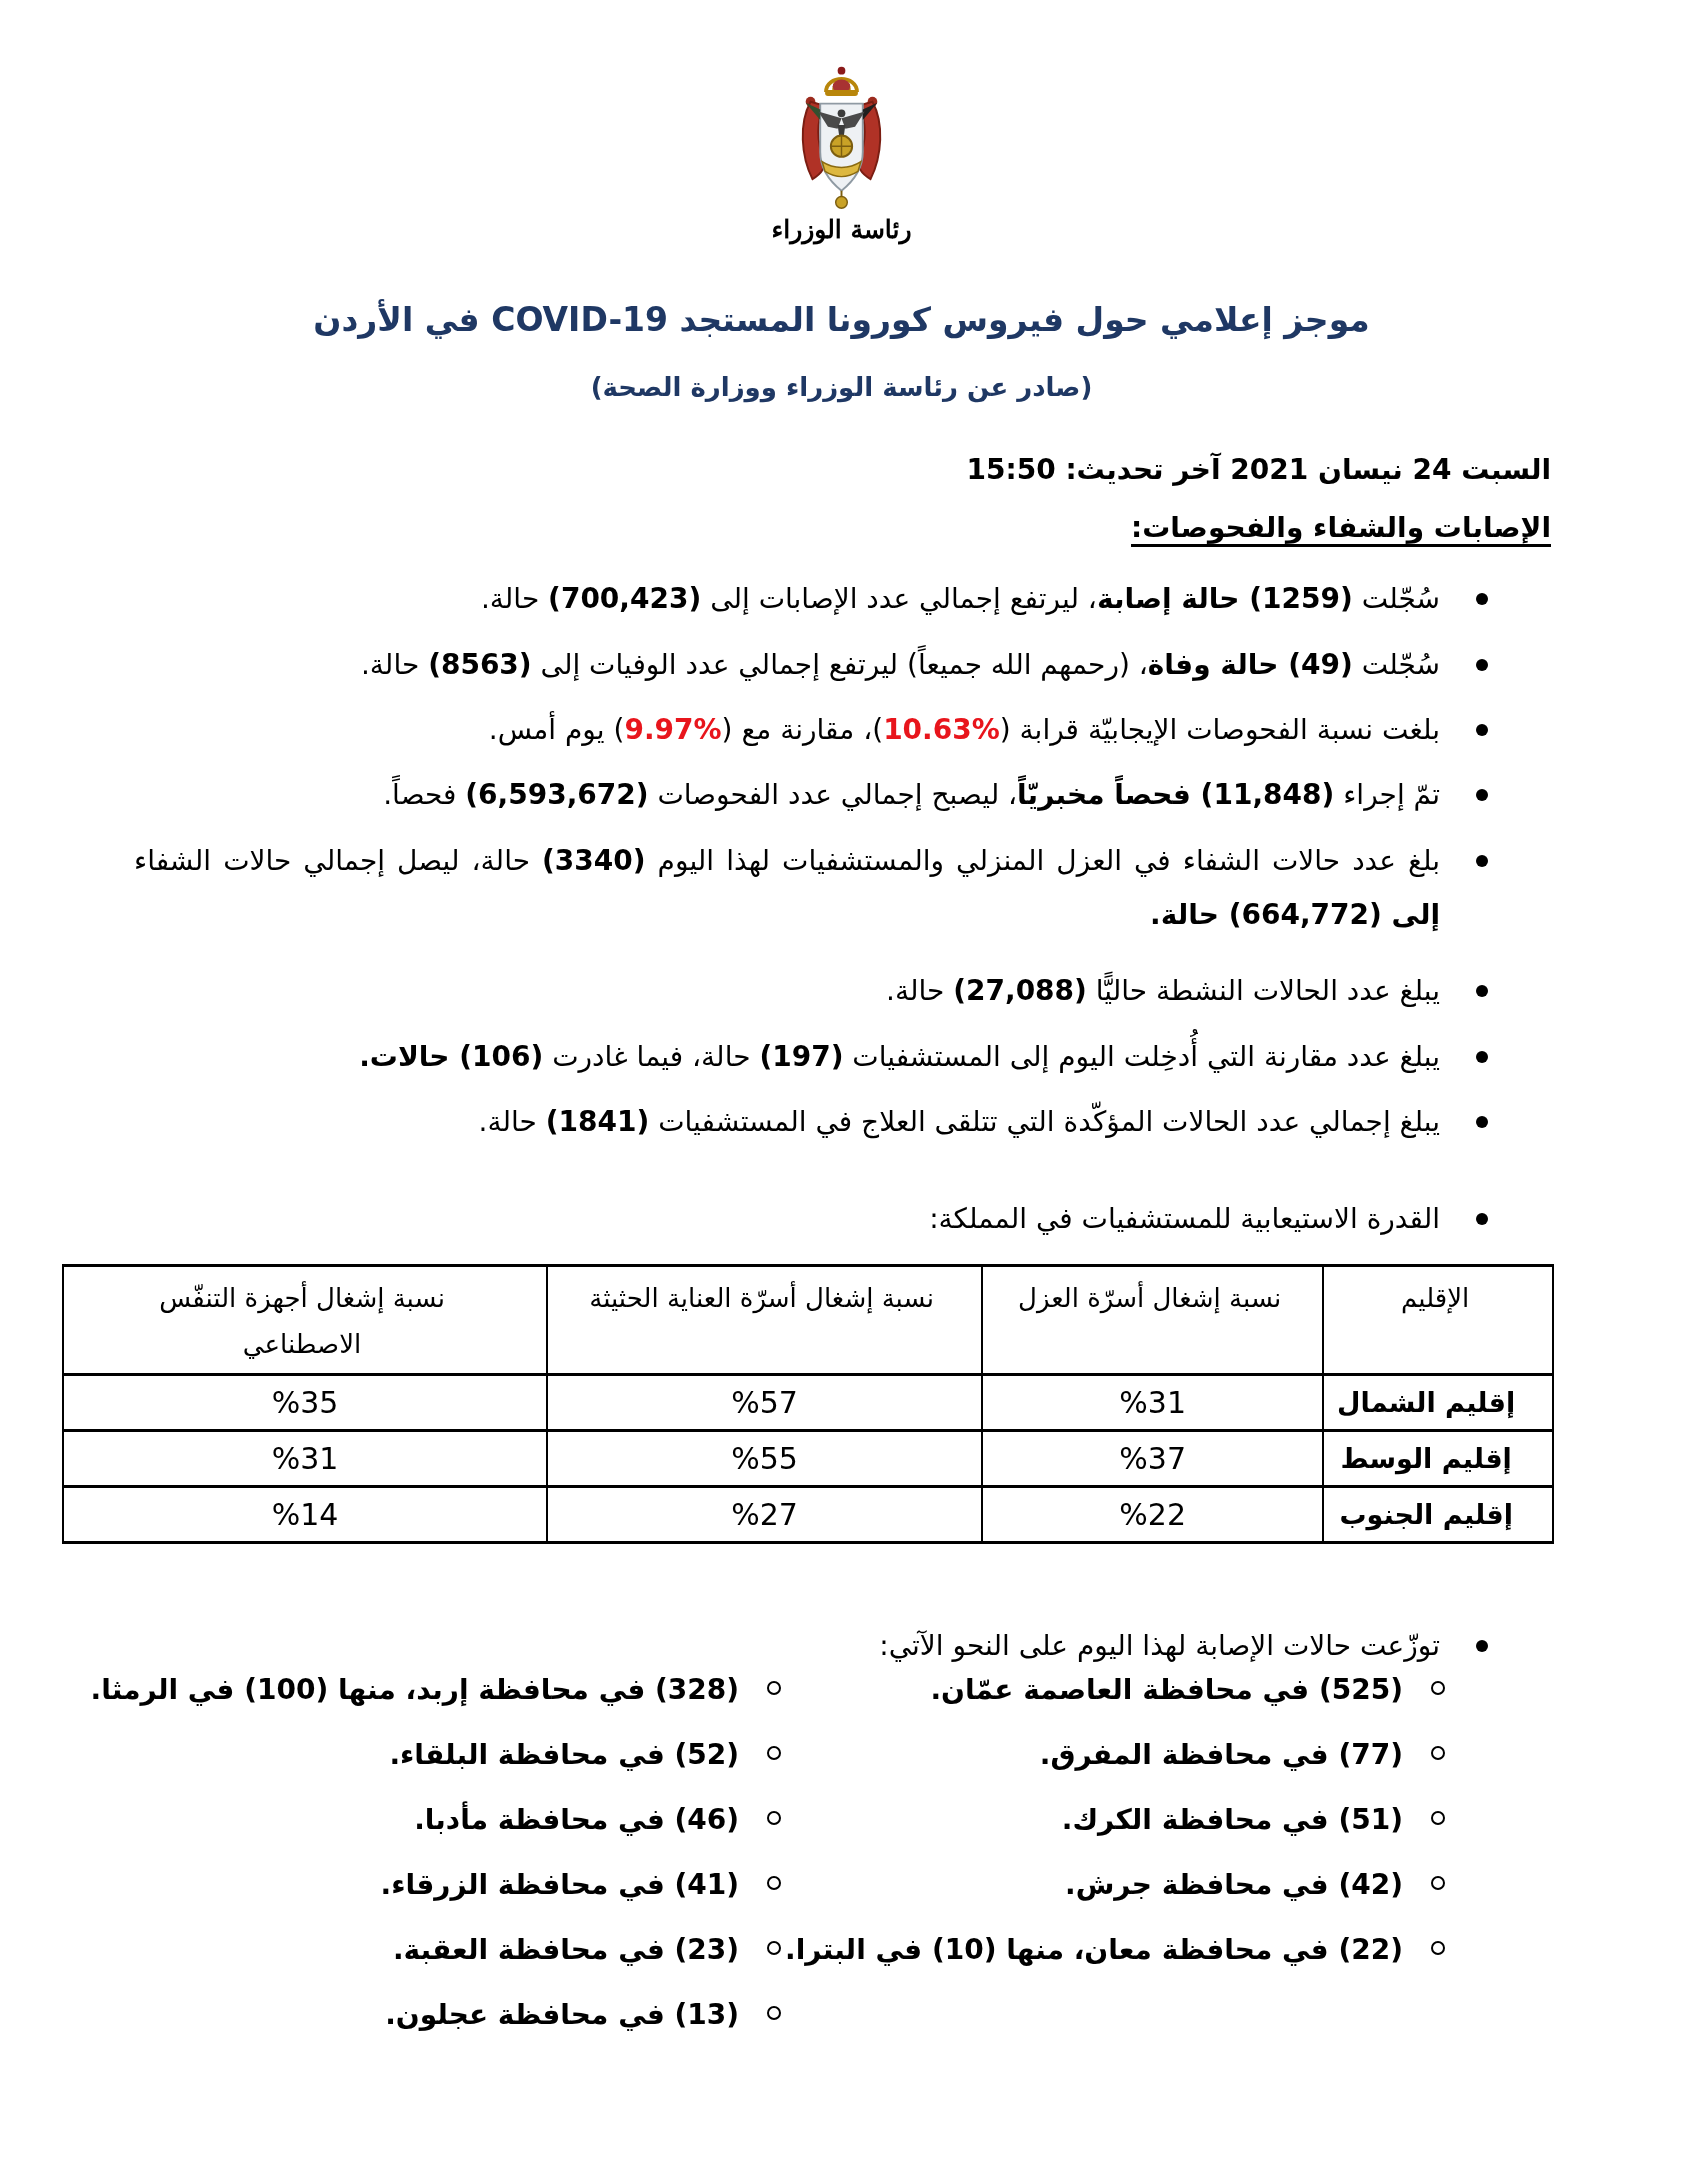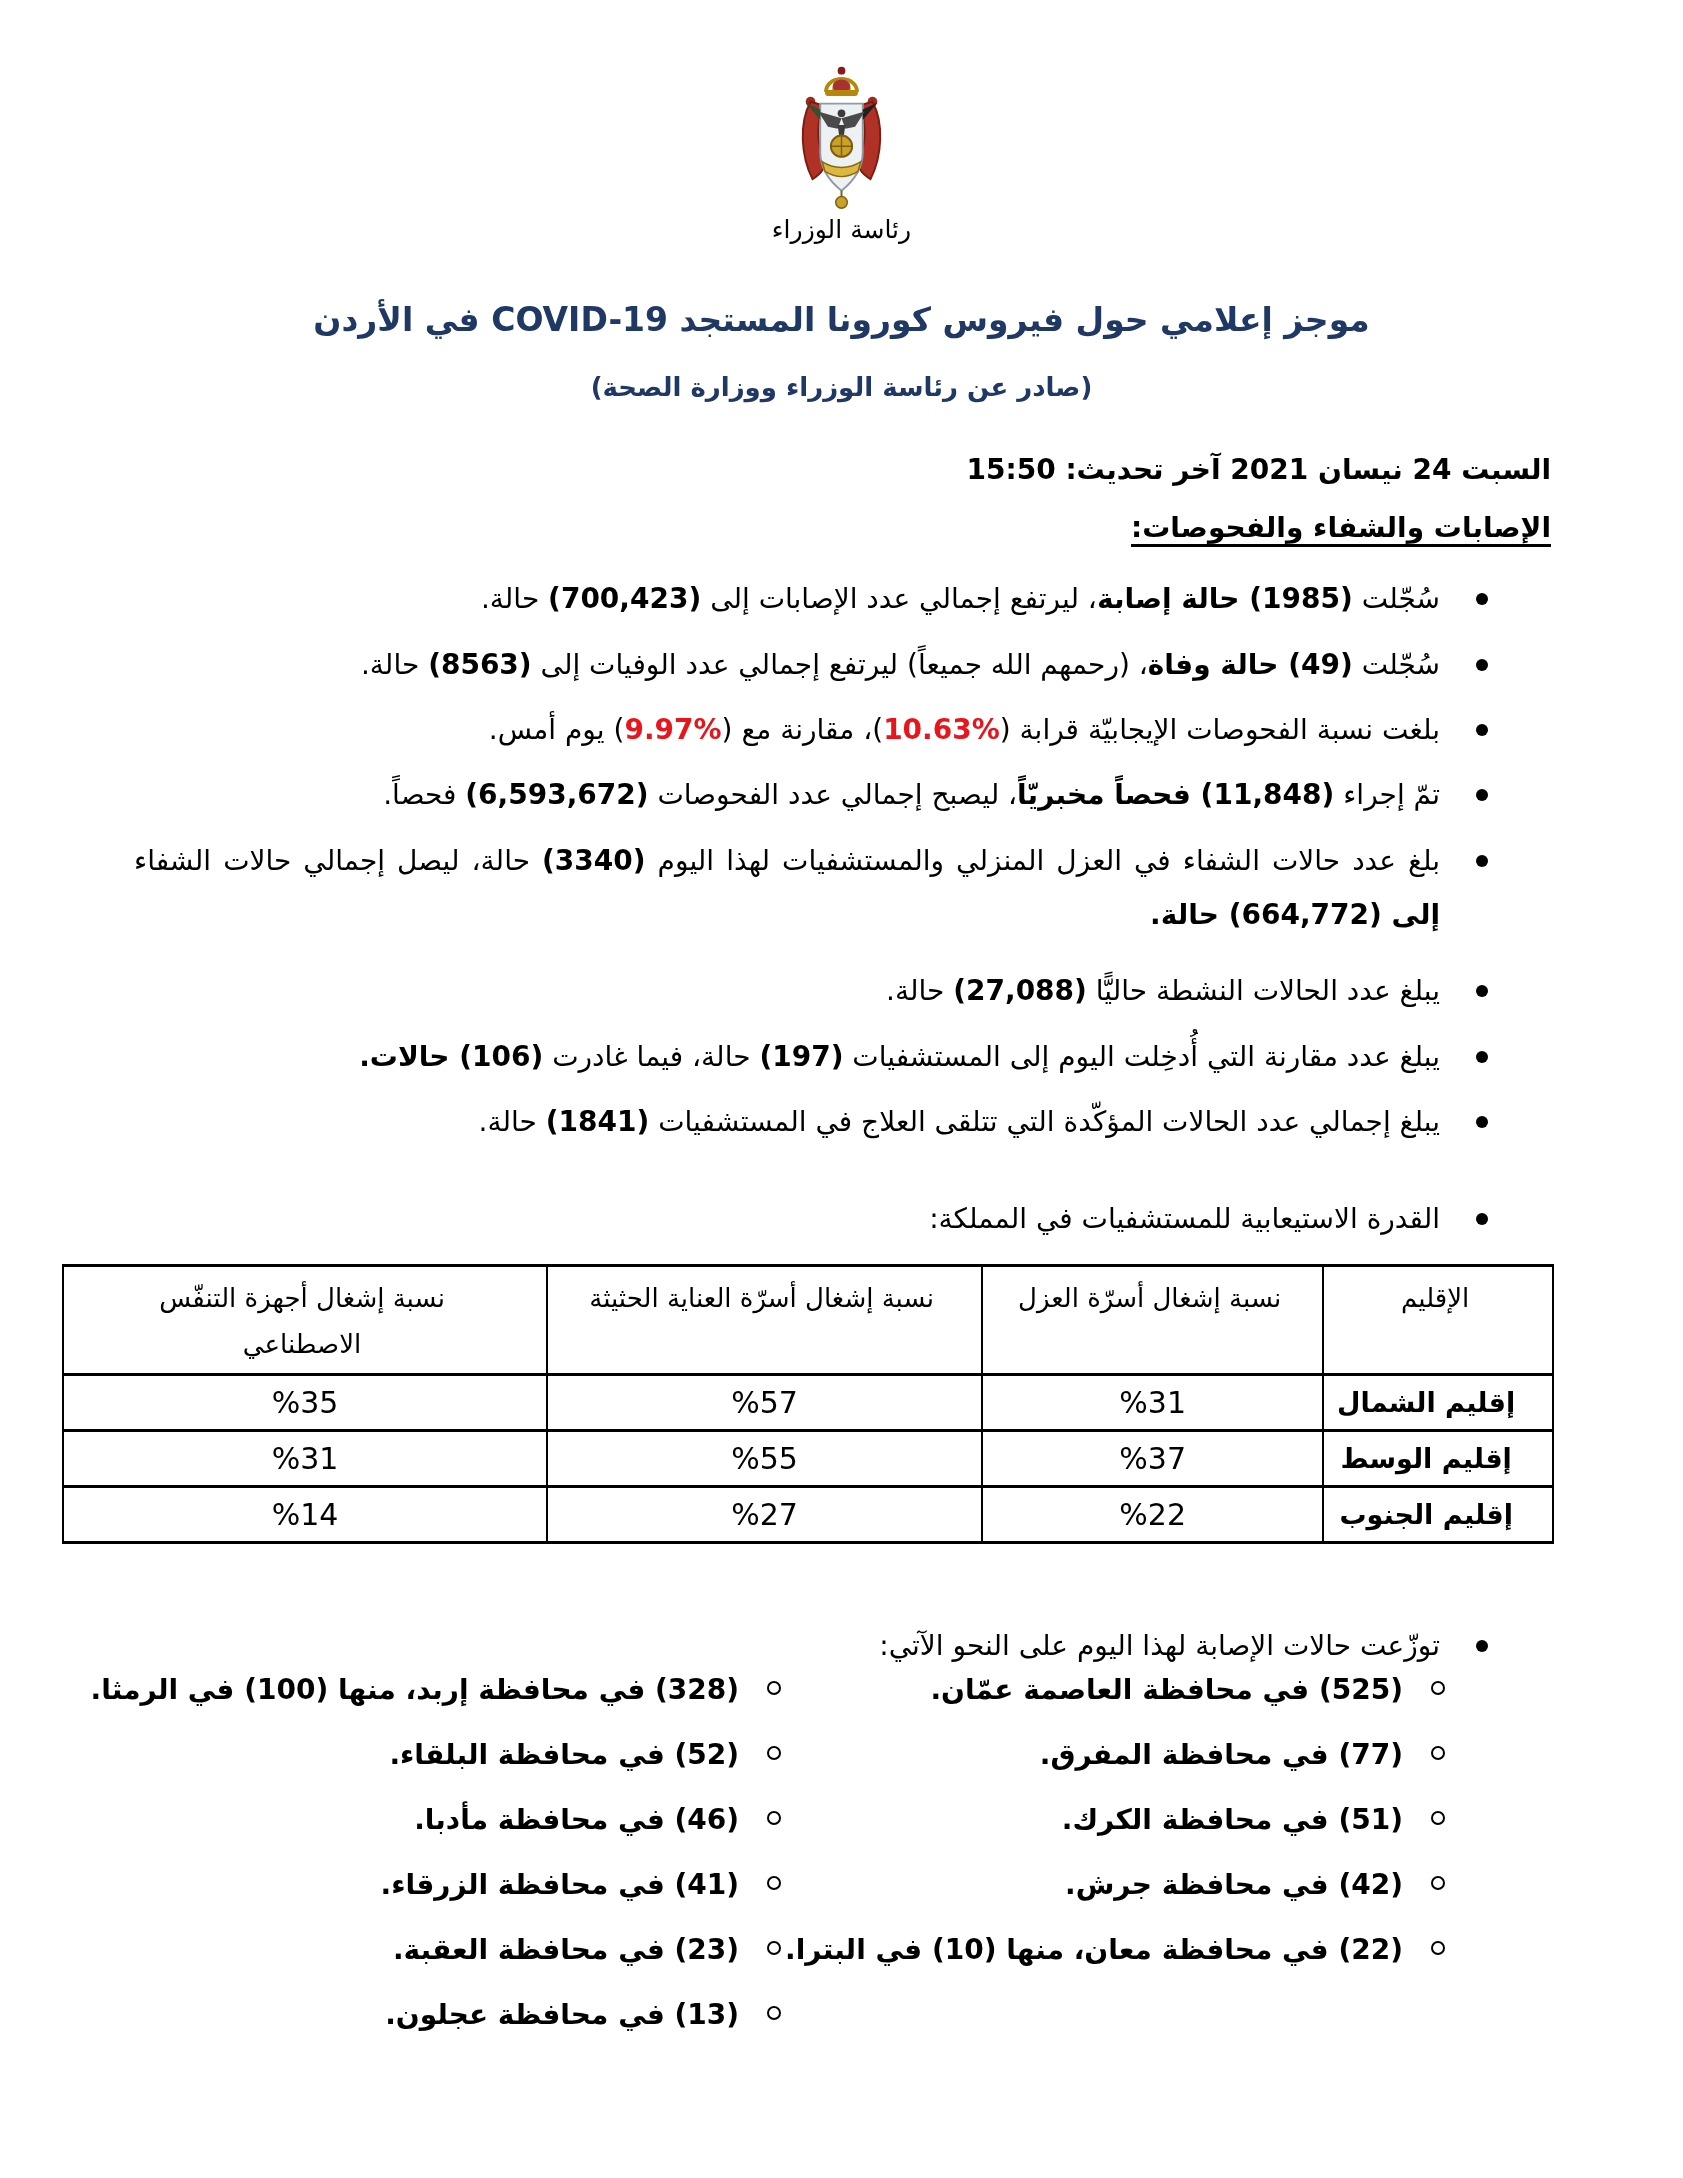--- a/index.html
+++ b/index.html
@@ -6,21 +6,21 @@
   *{margin:0;padding:0;box-sizing:border-box;}
   html,body{background:#ffffff;}
   .page{
     position:relative;width:1683px;height:2178px;background:#fff;
     direction:rtl;font-family:"DejaVu Sans",sans-serif;color:var(--ink);
     overflow:hidden;
   }
   
   .emblem{position:absolute;top:63px;left:50%;transform:translateX(-50%);width:188px;text-align:center;}
   .emblem svg{width:137px;height:150px;display:block;margin:0 auto;}
-  .org-name{font-family:"DejaVu Serif",serif;font-weight:normal;font-size:25px;margin-top:2px;letter-spacing:1px;}
+  .org-name{font-family:"DejaVu Serif",serif;font-weight:bold;font-size:25px;margin-top:2px;letter-spacing:1px;}
   .title{position:absolute;top:300px;left:0;width:100%;text-align:center;
          font-size:33px;font-weight:bold;color:var(--navy);}
   .subtitle{position:absolute;top:372px;left:0;width:100%;text-align:center;
          font-size:26px;font-weight:bold;color:var(--navy);}
   .date-line{position:absolute;top:453px;right:132px;font-size:28px;font-weight:bold;}
   .section-heading{position:absolute;top:511px;right:132px;font-size:28px;font-weight:bold;
          text-decoration:underline;text-decoration-thickness:2.5px;text-underline-offset:7px;}
   
   .bullet{position:absolute;right:243px;left:134px;text-align:right;font-size:28px;line-height:42px;}
   .dot{position:absolute;right:-48px;top:15px;width:12px;height:12px;border-radius:50%;background:#000;}
@@ -75,21 +75,21 @@
     <div class="org-name">رئاسة الوزراء</div>
   </div>
 
   <div class="title">موجز إعلامي حول فيروس كورونا المستجد COVID-19 في الأردن</div>
   <div class="subtitle">(صادر عن رئاسة الوزراء ووزارة الصحة)</div>
   <div class="date-line">السبت 24 نيسان 2021 آخر تحديث: 15:50</div>
   <div class="section-heading">الإصابات والشفاء والفحوصات:</div>
 
   <div class="bullet" style="top:578px">
     <span class="dot"></span>
-    <div><span>سُجّلت </span><span class="bd">(1985) حالة إصابة</span><span>، ليرتفع إجمالي عدد الإصابات إلى </span><span class="bd">(700,423)</span><span> حالة.</span></div>
+    <div><span>سُجّلت </span><span class="bd">(1259) حالة إصابة</span><span>، ليرتفع إجمالي عدد الإصابات إلى </span><span class="bd">(700,423)</span><span> حالة.</span></div>
   </div>
   <div class="bullet" style="top:644px">
     <span class="dot"></span>
     <div><span>سُجّلت </span><span class="bd">(49) حالة وفاة</span><span>، (رحمهم الله جميعاً) ليرتفع إجمالي عدد الوفيات إلى </span><span class="bd">(8563)</span><span> حالة.</span></div>
   </div>
   <div class="bullet" style="top:709px">
     <span class="dot"></span>
     <div><span>بلغت نسبة الفحوصات الإيجابيّة قرابة (</span><span class="bd rd">%10.63</span><span>)، مقارنة مع (</span><span class="bd rd">%9.97</span><span>) يوم أمس.</span></div>
   </div>
   <div class="bullet" style="top:774px">

